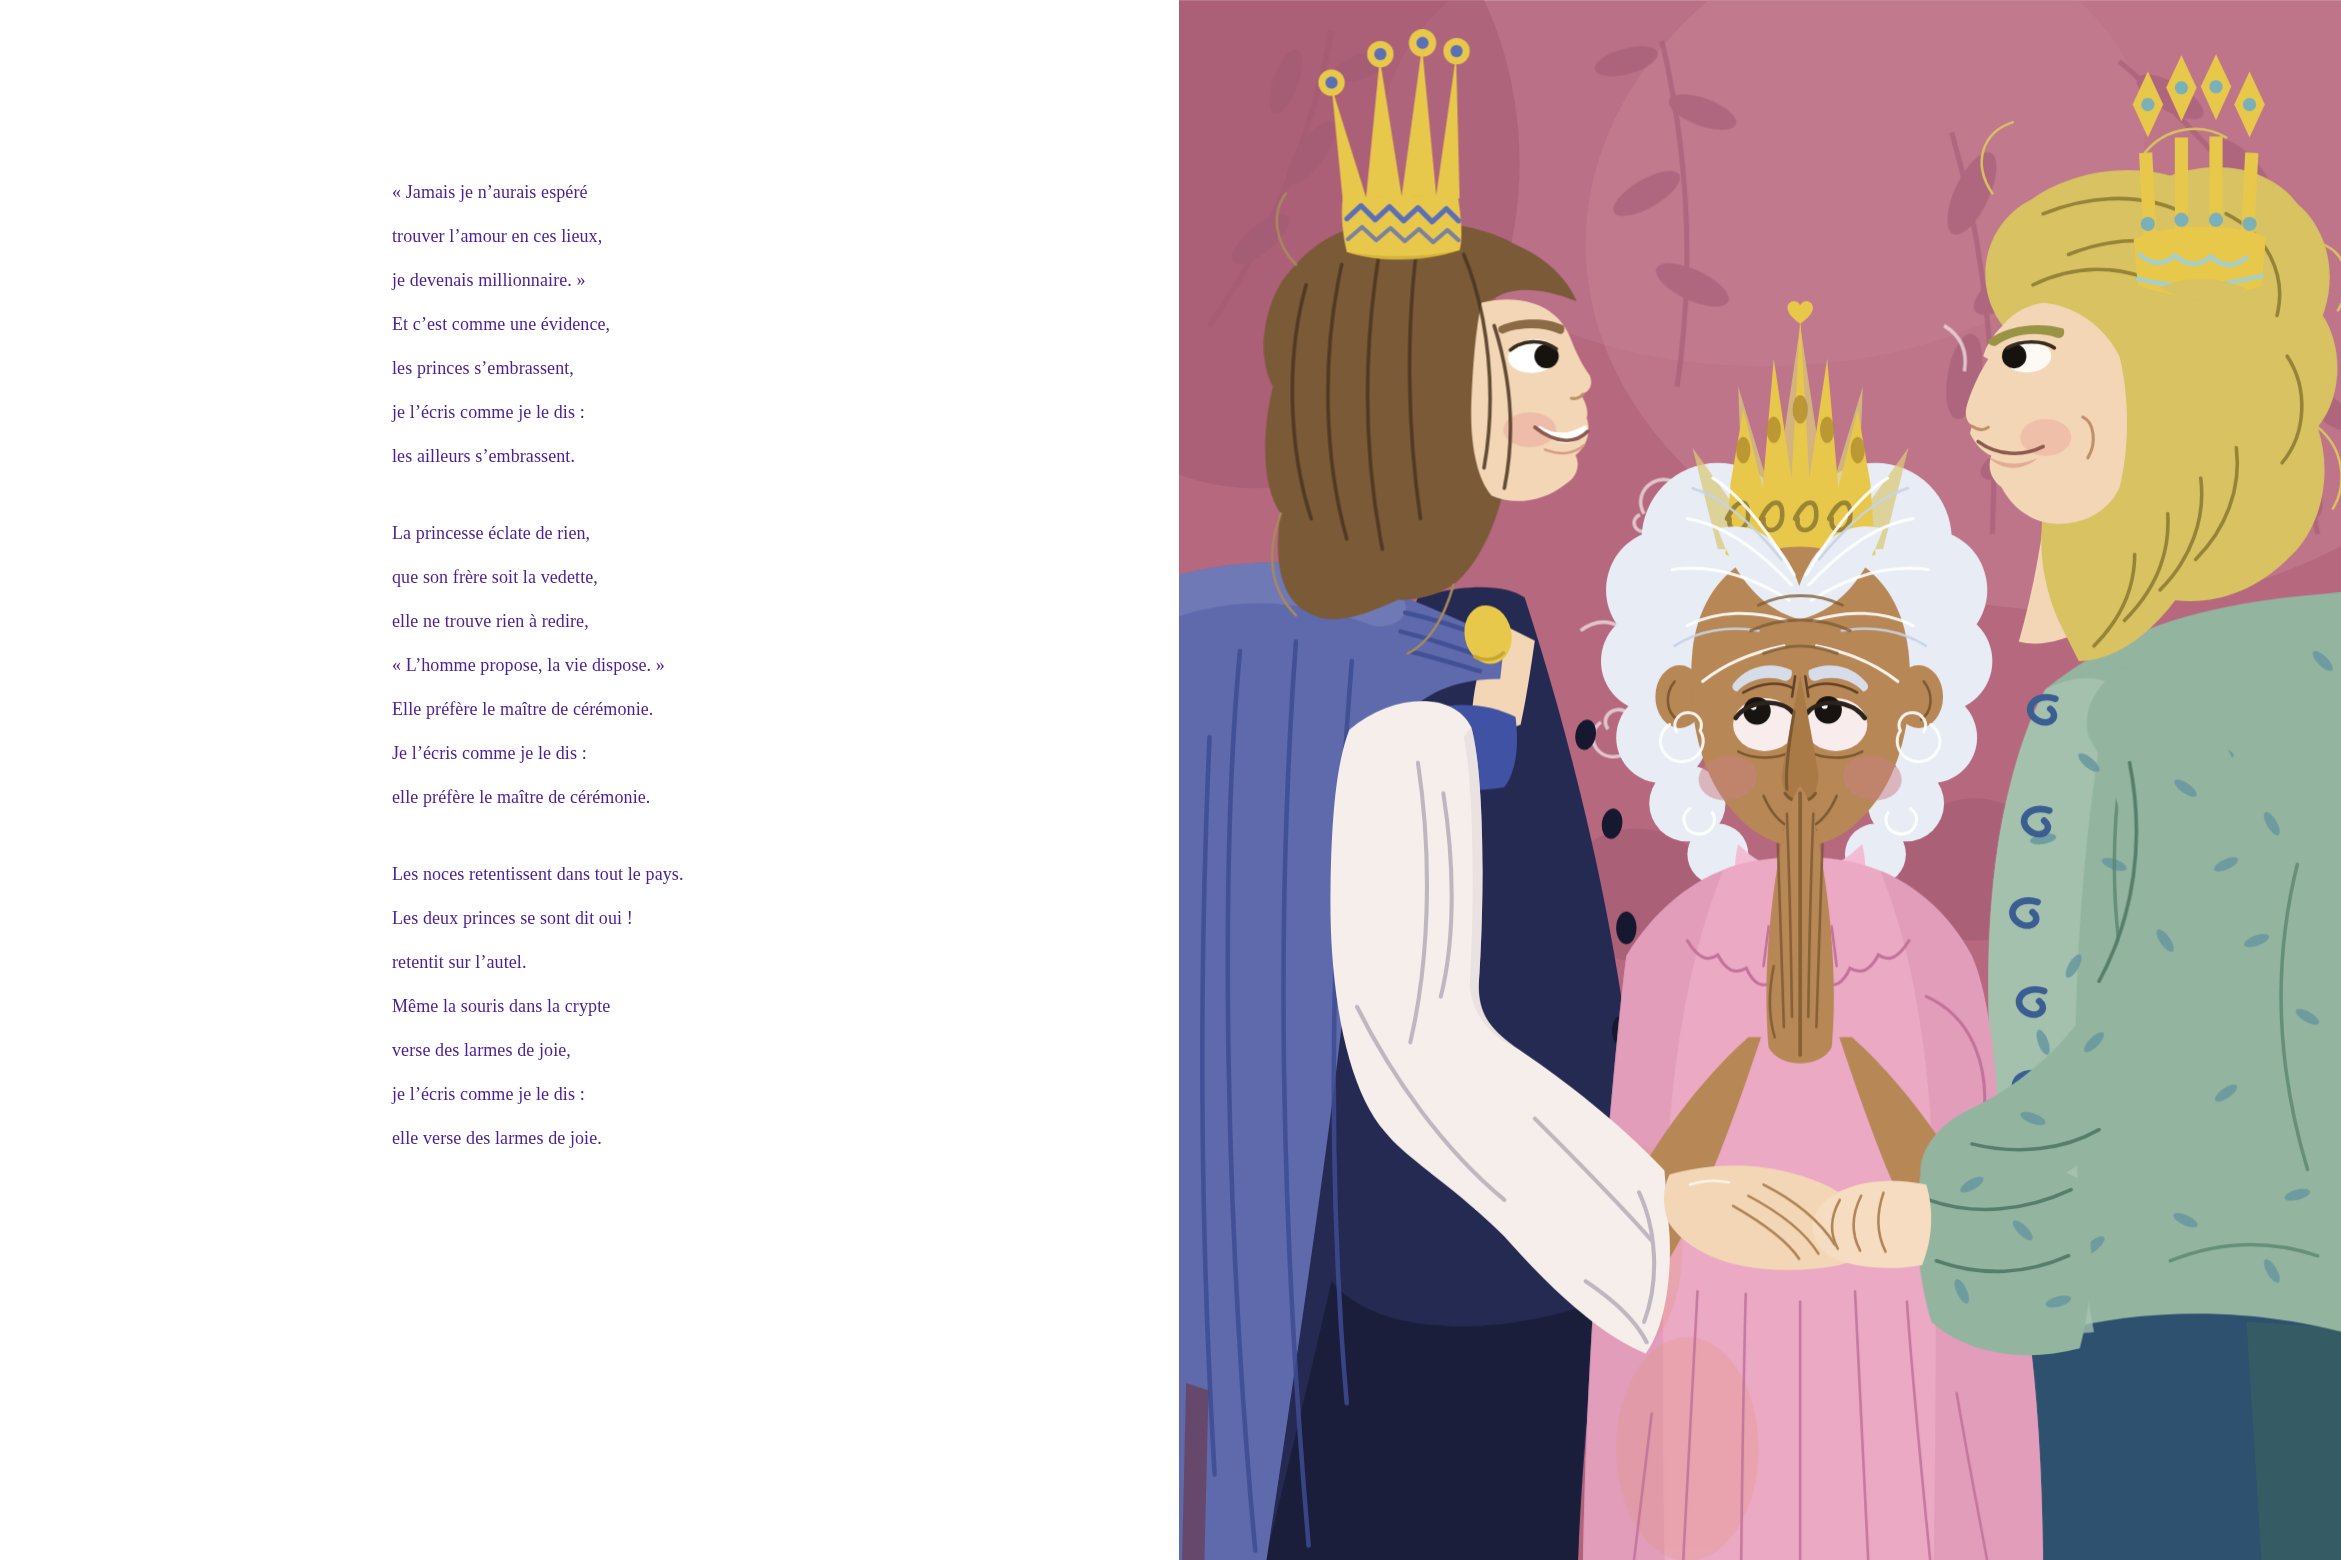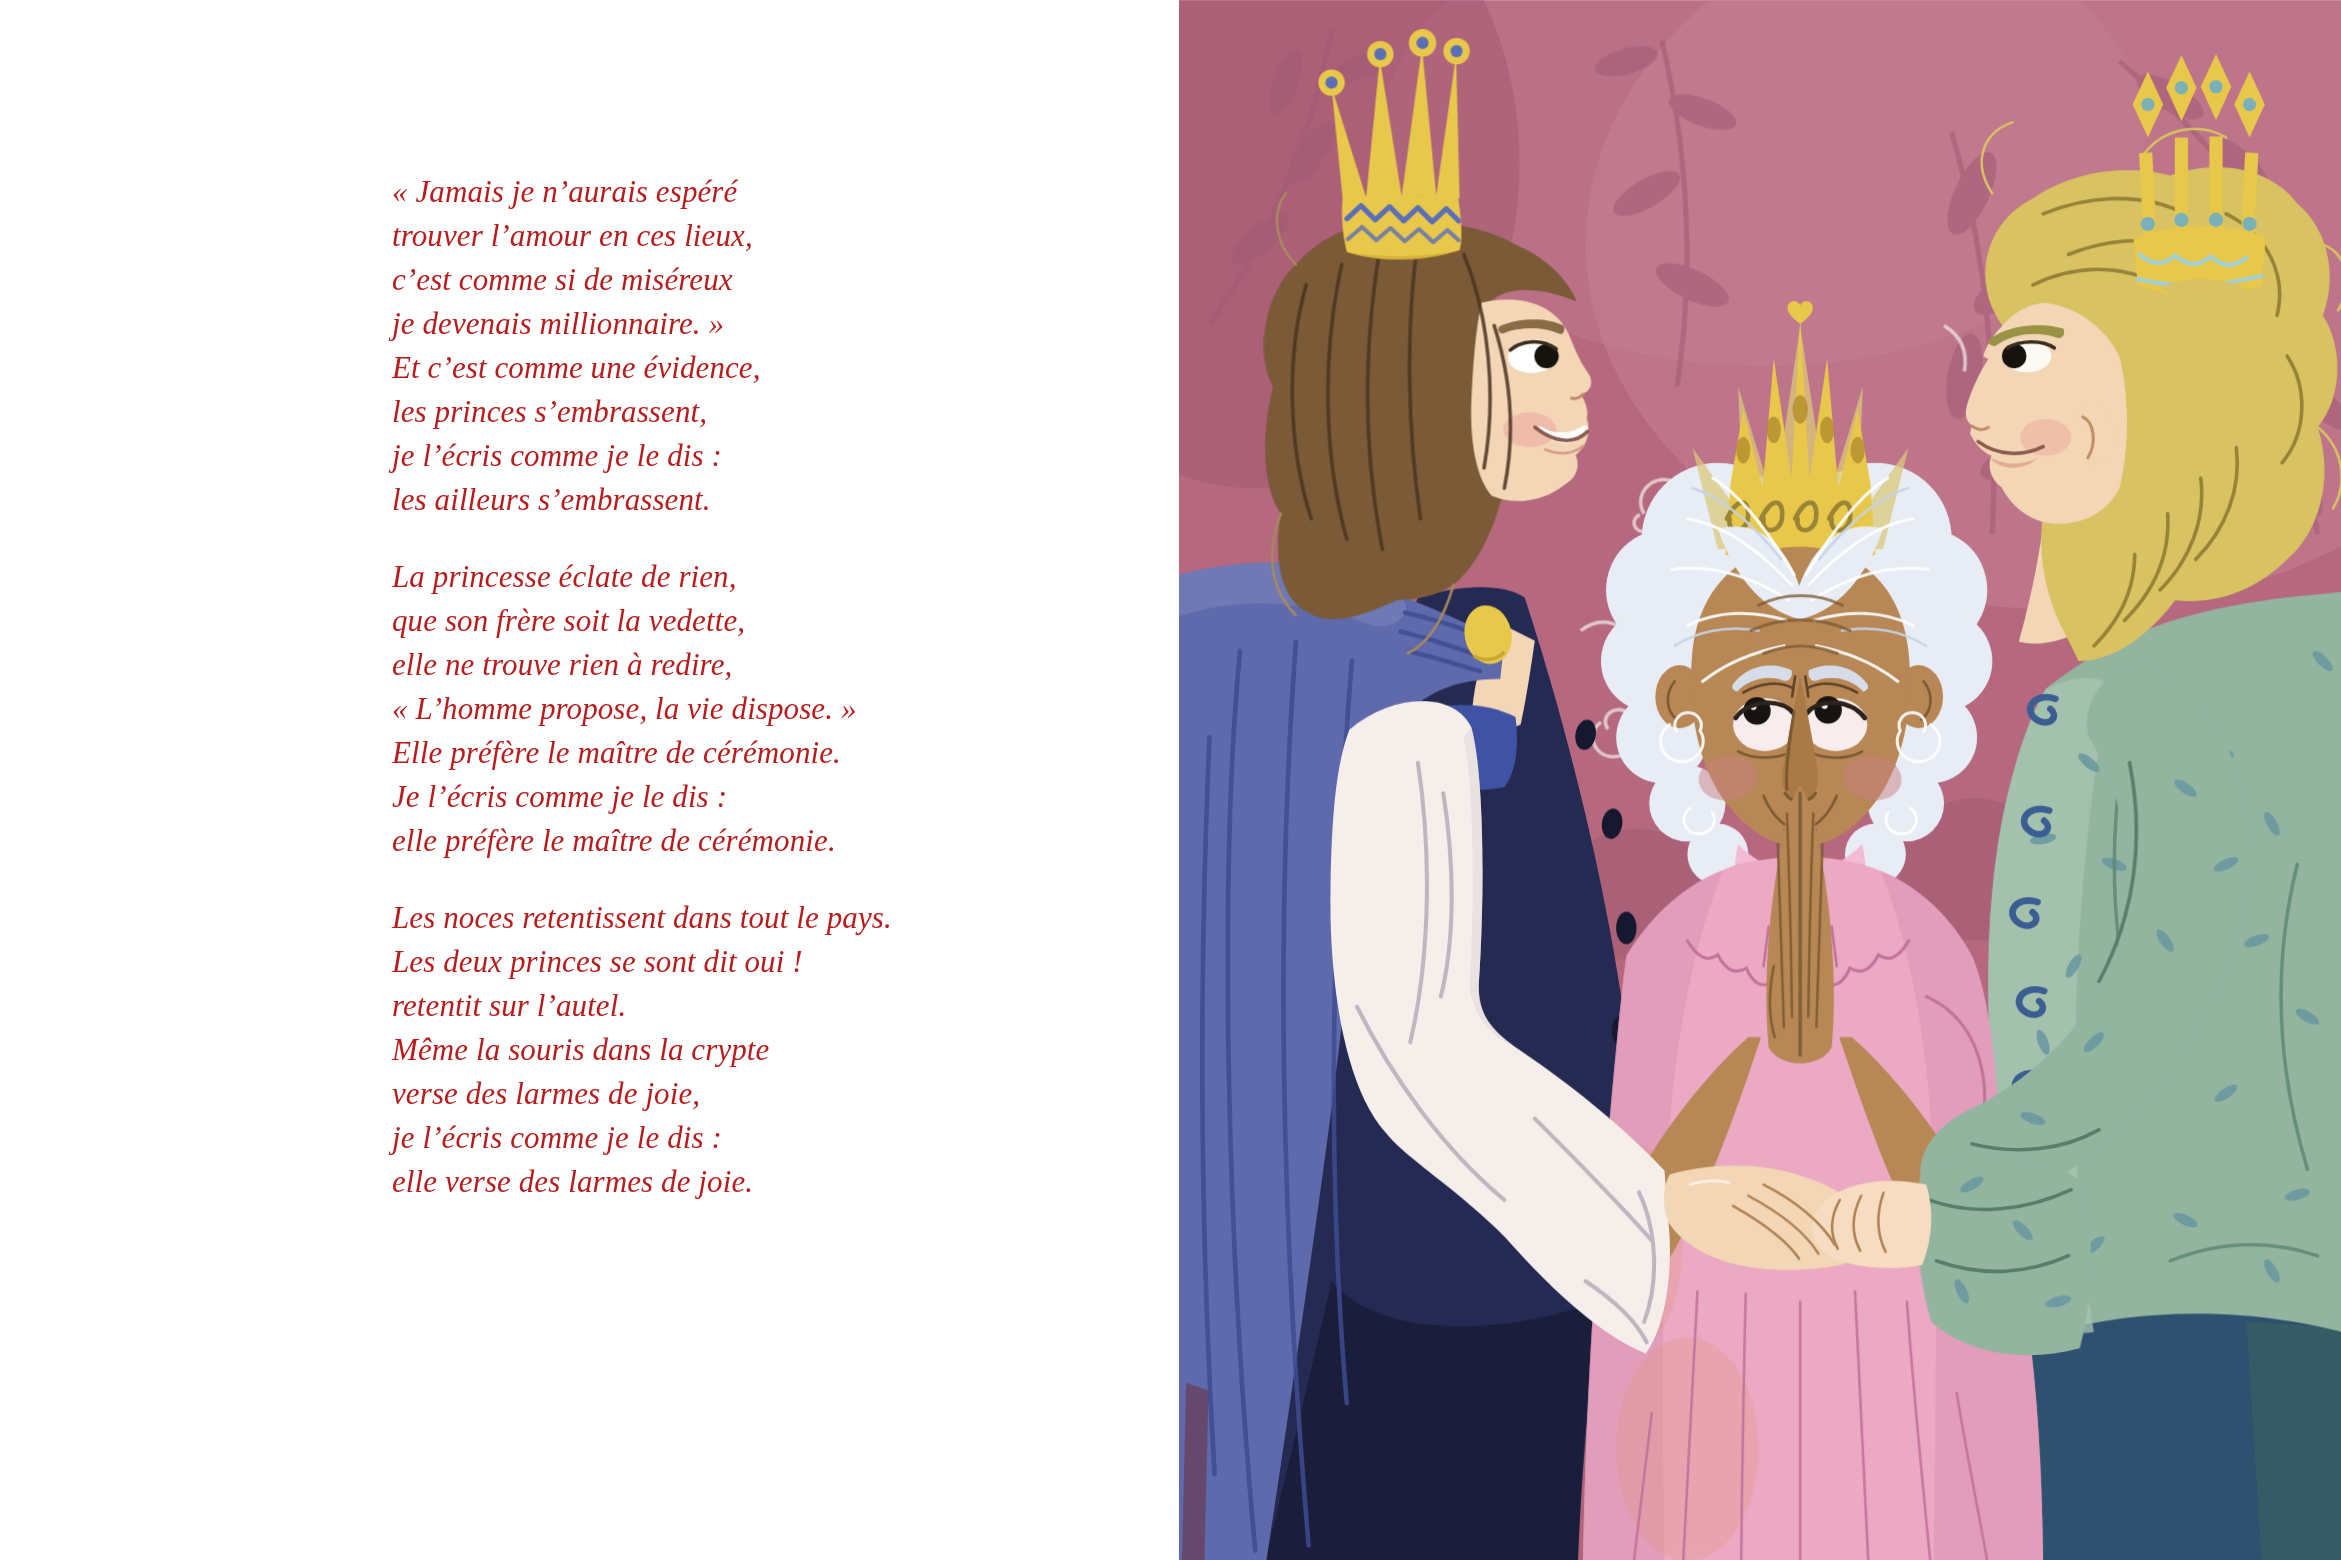--- a/index.html
+++ b/index.html
@@ -1,36 +1,35 @@
 <!DOCTYPE html>
 <html style="font-size:8.1px"><head>
 <meta charset="utf-8">
 <style>
   html,body{margin:0;padding:0;background:#ffffff;}
   .book{position:relative;width:2342px;height:1561px;background:#ffffff;overflow:hidden;
         font-family:"Liberation Serif","DejaVu Serif",serif;}
   .left-page{position:absolute;left:0;top:0;width:1179px;height:1561px;background:#ffffff;}
-  .poem{position:absolute;left:392px;top:170px;color:#b91c1c;
-        font-size:31px;line-height:44px;font-weight:400;letter-spacing:0.1px;font-style:italic;}
+  .poem{position:absolute;left:392px;top:170px;color:#4c1d95;
+        font-size:18px;line-height:44px;font-weight:400;letter-spacing:0.1px;}
   .stanza{margin:0 0 33px 0;}
   .line{white-space:pre;}
   .right-page{position:absolute;left:1179px;top:0;width:1163px;height:1561px;}
   .right-page svg{display:block;width:1163px;height:1561px;}
 </style>
 </head>
 <body>
 
 <div class="book">
 
   <div class="left-page">
     <div class="poem">
       <div class="stanza">
         <div class="line">« Jamais je n’aurais espéré</div>
         <div class="line">trouver l’amour en ces lieux,</div>
-        <div class="line">c’est comme si de miséreux</div>
         <div class="line">je devenais millionnaire. »</div>
         <div class="line">Et c’est comme une évidence,</div>
         <div class="line">les princes s’embrassent,</div>
         <div class="line">je l’écris comme je le dis :</div>
         <div class="line">les ailleurs s’embrassent.</div>
       </div>
       <div class="stanza">
         <div class="line">La princesse éclate de rien,</div>
         <div class="line">que son frère soit la vedette,</div>
         <div class="line">elle ne trouve rien à redire,</div>

